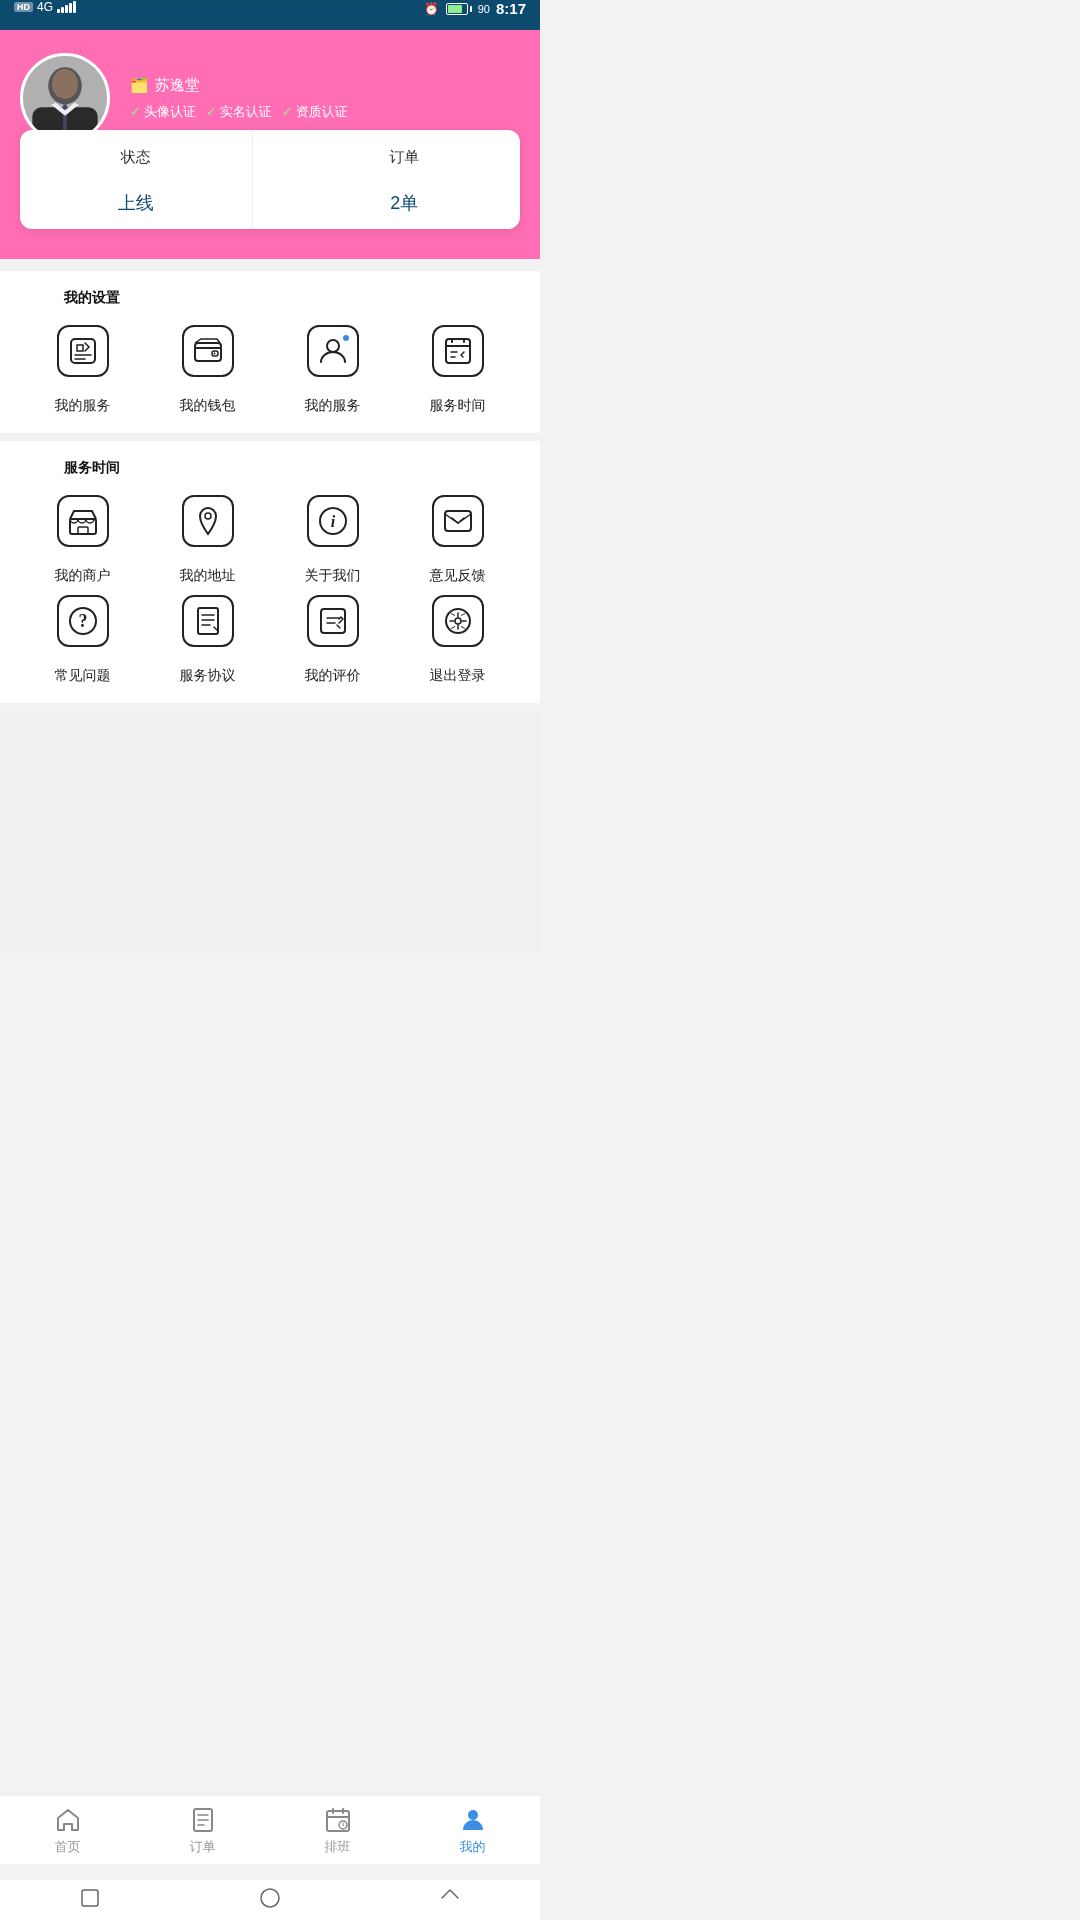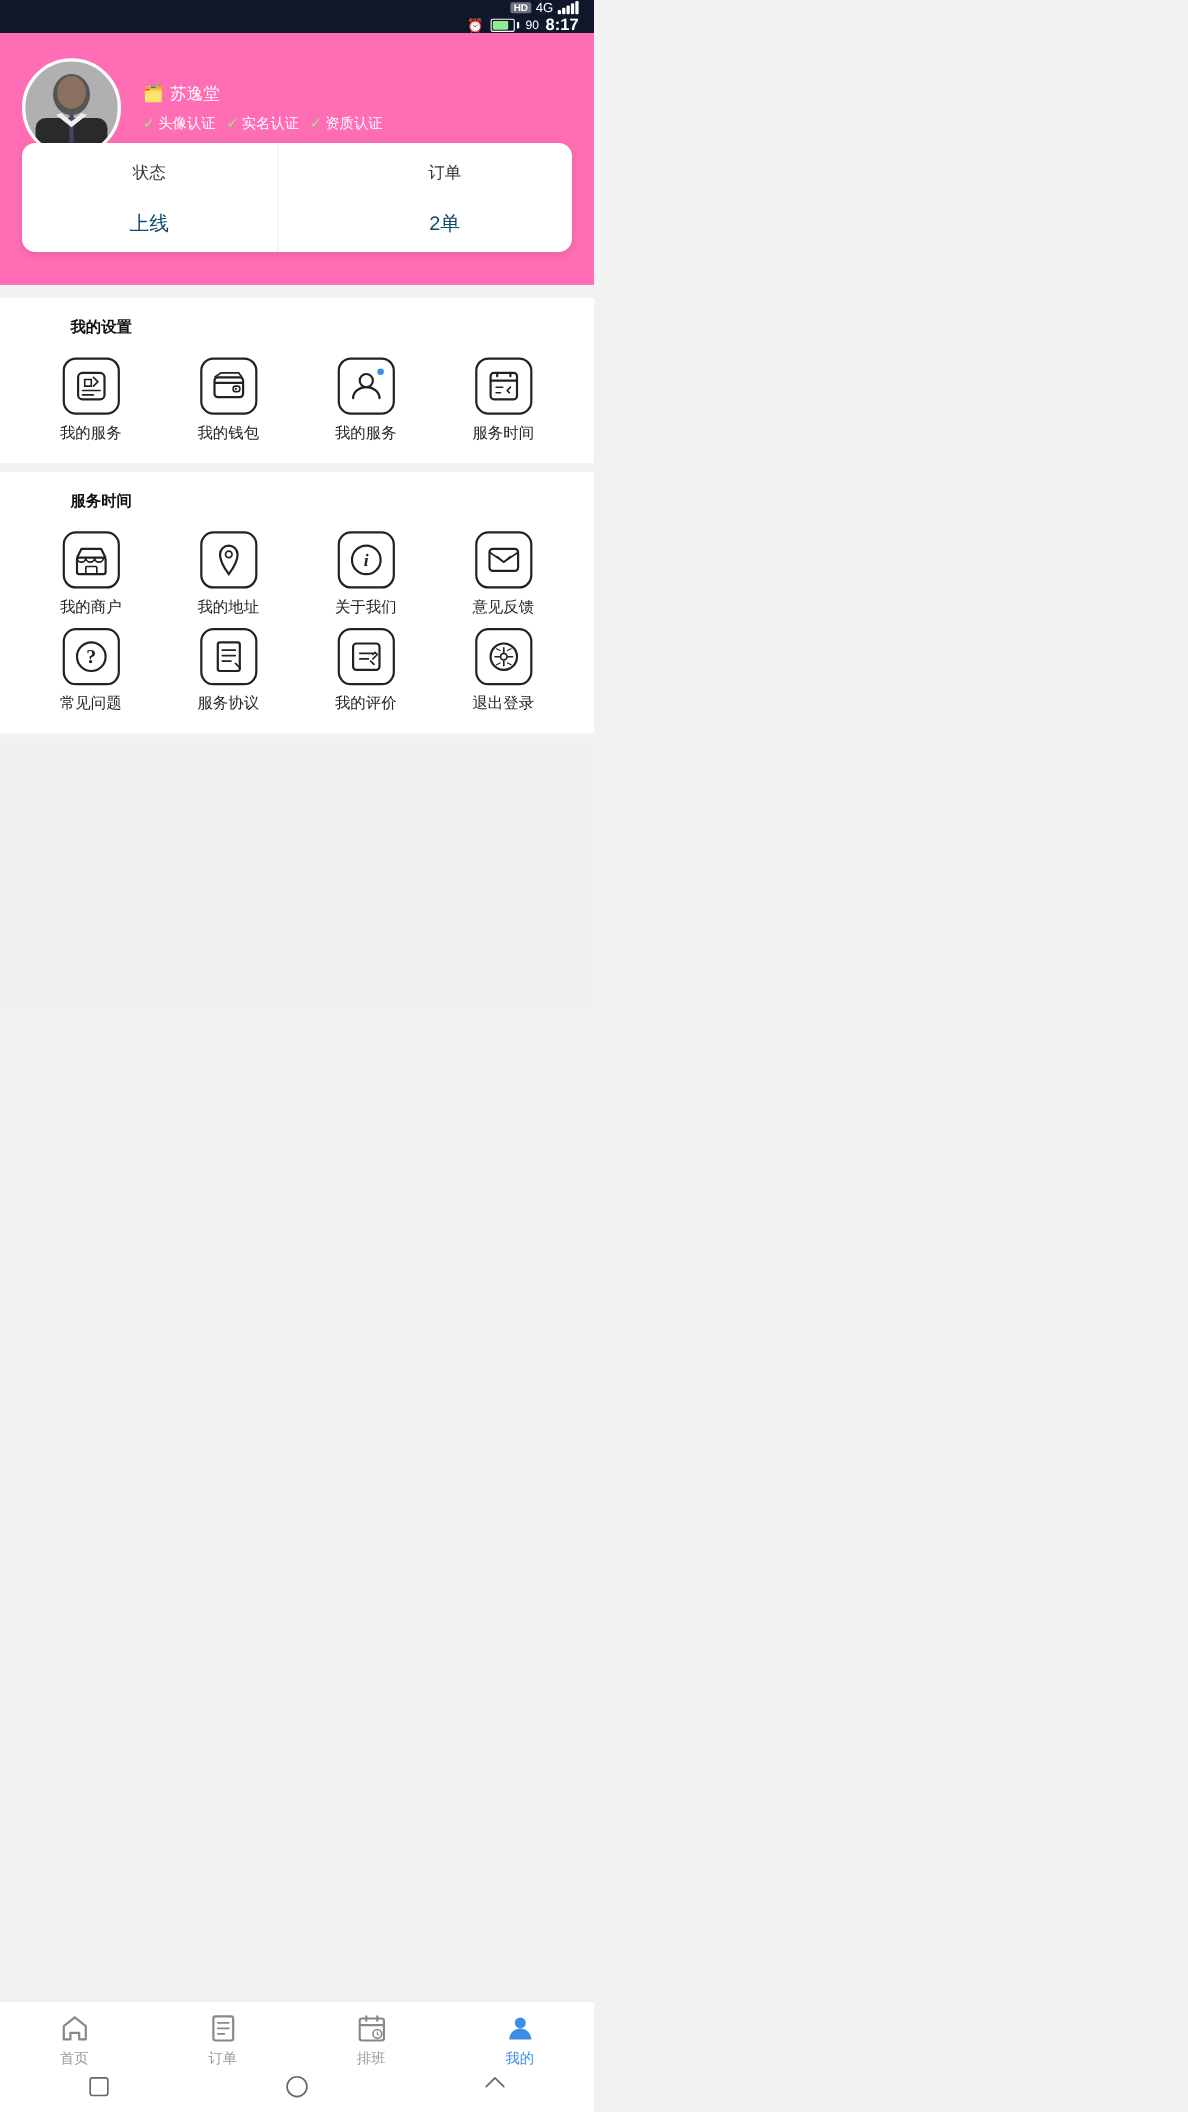--- a/index.html
+++ b/index.html
@@ -7,29 +7,28 @@
     body {
       width: 540px;
       min-height: 960px;
       font-family: -apple-system, "PingFang SC", "Microsoft YaHei", sans-serif;
       background: #f2f2f2;
       overflow-x: hidden;
     }
 
     
     .status-bar {
-      background: #0f172a;
+      background: #0c4a6e;
       height: 30px;
       display: flex;
-      align-items: flex-end;
+      align-items: flex-start;
       justify-content: space-between;
       padding: 0 14px;
       color: white;
       font-size: 12px;
-      flex-direction: column;
     }
     .status-left { display: flex; align-items: center; gap: 4px; }
     .status-right { display: flex; align-items: center; gap: 6px; }
     .hd-badge {
       background: rgba(255,255,255,0.4);
       border-radius: 2px;
       padding: 0 3px;
       font-size: 9px;
       font-weight: bold;
     }
@@ -106,40 +105,40 @@
     
     .icon-grid {
       display: grid;
       grid-template-columns: repeat(4, 1fr);
       gap: 10px 0;
     }
     .icon-item {
       display: flex;
       flex-direction: column;
       align-items: center;
-      gap: 8px;
+      gap: 20px;
       cursor: pointer;
     }
     .icon-box {
       width: 52px; height: 52px;
       border: 2px solid #222;
       border-radius: 12px;
       display: flex; align-items: center; justify-content: center;
       font-size: 26px;
       position: relative;
     }
     .icon-label { font-size: 14px; color: #222; }
 
     
     .icon-svg { width: 32px; height: 32px; }
 
     
     .bottom-bar {
       position: fixed;
-      bottom: 32px;
+      bottom: 56px;
       left: 0;
       width: 540px;
       background: white;
       border-top: 1px solid #eee;
       display: flex;
       z-index: 100;
     }
     .tab-item {
       flex: 1;
       display: flex;

